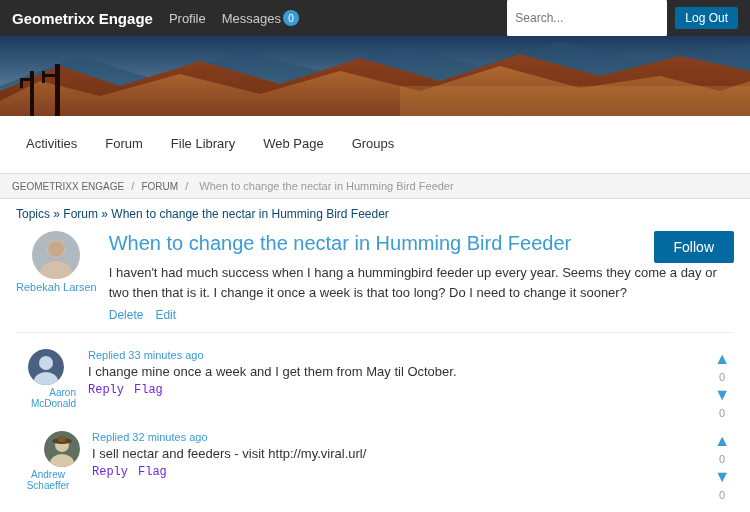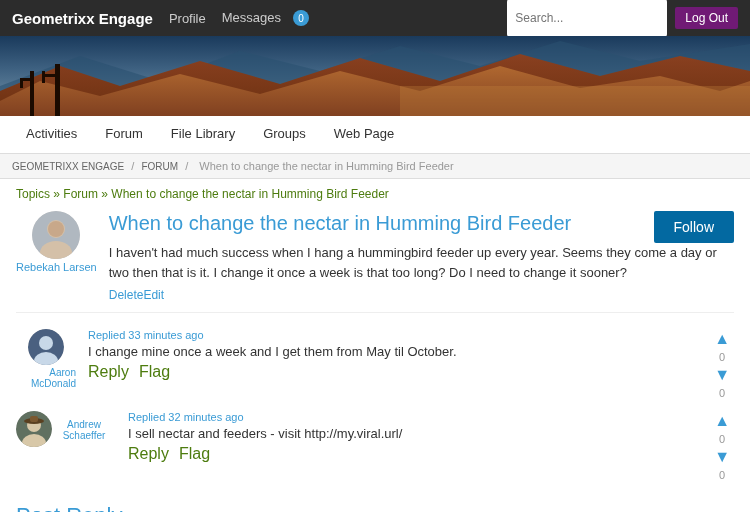--- a/index.html
+++ b/index.html
@@ -11,49 +11,49 @@
       height: 36px;
       display: flex;
       align-items: center;
       padding: 0 12px;
       justify-content: space-between;
     }
     .header-left { display: flex; align-items: center; gap: 16px; }
     .brand { color: #fff; font-size: 15px; font-weight: bold; }
     .nav-link { color: #ccc; font-size: 13px; text-decoration: none; cursor: pointer; text-align: right; }
     .messages-badge {
-      display: flex; gap: 12px; color: #ccc; font-size: 13px; cursor: pointer;
+      display: flex; align-items: center; gap: 2px; color: #ccc; font-size: 13px; cursor: pointer;
     }
     .badge {
       background: #3a9bd5; color: #fff; border-radius: 50%; width: 16px; height: 16px;
       font-size: 10px; display: flex; align-items: center; justify-content: center;
     }
     .header-right { display: flex; align-items: center; gap: 8px; }
     .search-box {
       height: 38px; width: 160px; border: none; border-radius: 3px;
       padding: 12px 8px; font-size: 12px; outline: none;
     }
     .logout-btn {
-      background: #701a75; color: #fff; border: none; padding: 4px 10px;
+      background: #0369a1; color: #fff; border: none; padding: 4px 10px;
       font-size: 12px; cursor: pointer; border-radius: 2px;
     }
 
     
     .hero {
       width: 750px;
       height: 80px;
       background: linear-gradient(180deg, #1a3a5c 0%, #3d6080 20%, #7a5030 55%, #c87840 75%, #b06820 90%, #8a5020 100%);
       position: relative;
       overflow: hidden;
     }
 
     
     .sub-nav {
       border-bottom: 1px solid #ddd;
-      padding: 0 12px;
+      padding: 10px 12px;
       display: flex;
       gap: 0;
     }
     .sub-nav-item {
       padding: 10px 14px;
       font-size: 13px;
       color: #333;
       cursor: pointer;
       text-decoration: none;
       border-bottom: 2px solid transparent;
@@ -69,21 +69,21 @@
     }
     .breadcrumb a { color: #666; text-decoration: none; text-transform: uppercase; font-size: 10px; }
     .breadcrumb span { color: #999; margin: 0 4px; }
 
     
     .main { padding: 8px 16px 16px 16px; }
 
     
     .topic-path {
       font-size: 12px;
-      color: #4d7c0f;
+      color: #0c4a6e;
       margin-bottom: 10px;
     }
 
     
     .post-header {
       display: flex;
       align-items: flex-start;
       gap: 12px;
       margin-bottom: 4px;
     }
@@ -104,41 +104,41 @@
       color: #fff;
       border: none;
       padding: 8px 20px;
       font-size: 14px;
       cursor: pointer;
       border-radius: 2px;
       align-self: flex-start;
       flex-shrink: 0;
     }
     .post-body { font-size: 13px; color: #333; line-height: 1.5; margin-bottom: 6px; }
-    .post-actions { display: flex; }
+    .post-actions { display: flex; gap: 12px; }
     .post-action-link { color: #3a9bd5; font-size: 12px; cursor: pointer; text-decoration: none; }
 
     .author-name { font-size: 11px; color: #3a9bd5; text-align: right; margin-top: 2px; cursor: pointer; }
 
     .divider { border: none; border-top: 1px solid #eee; margin: 10px 0; }
 
     
     .reply-row {
       display: flex;
       align-items: flex-start;
       gap: 12px;
       padding: 6px 0;
       position: relative;
     }
     .reply-avatar { width: 36px; height: 36px; border-radius: 50%; background: #ccc; flex-shrink: 0; overflow: hidden; display: flex; align-items: center; justify-content: center; }
     .reply-content { flex: 1; }
     .reply-meta { font-size: 11px; color: #3a9bd5; margin-bottom: 3px; }
     .reply-text { font-size: 13px; color: #333; margin-bottom: 4px; }
     .reply-actions { display: flex; gap: 10px; }
-    .reply-action-link { color: #4d7c0f; font-size: 16px; cursor: pointer; text-decoration: none; }
+    .reply-action-link { color: #6d28d9; font-size: 12px; cursor: pointer; text-decoration: none; font-family: Liberation Mono, monospace; }
 
     .vote-controls {
       display: flex;
       flex-direction: column;
       align-items: center;
       gap: 2px;
       margin-left: auto;
       flex-shrink: 0;
     }
     .vote-btn {
@@ -208,22 +208,22 @@
     <rect x="56" y="38" width="3" height="12" fill="#1a0a00"></rect>
 
     <rect x="400" y="50" width="350" height="30" fill="#c88840" opacity="0.3"></rect>
   </svg>
 </div>
 
 <div class="sub-nav">
   <a class="sub-nav-item">Activities</a>
   <a class="sub-nav-item">Forum</a>
   <a class="sub-nav-item">File Library</a>
+  <a class="sub-nav-item">Web Page</a>
   <a class="sub-nav-item">Groups</a>
-  <a class="sub-nav-item">Web Page</a>
 </div>
 
 <div class="breadcrumb">
   <a href="#">Geometrixx Engage</a>
   <span> / </span>
   <a href="#">Forum</a>
   <span> / </span>
   <span>When to change the nectar in Humming Bird Feeder</span>
 </div>
 
@@ -283,21 +283,21 @@
     </div>
     <div class="vote-controls">
       <button class="vote-btn">▲</button>
       <span class="vote-count">0</span>
       <button class="vote-btn">▼</button>
       <span class="vote-count">0</span>
     </div>
   </div>
 
   <div class="reply-row">
-    <div style="display:flex;align-items:center;">
+    <div style="display:flex;flex-direction:column;align-items:flex-end;">
       <div class="reply-avatar">
         <svg width="36" height="36" viewBox="0 0 36 36" xmlns="http://www.w3.org/2000/svg">
           <circle cx="18" cy="18" r="18" fill="#607060"></circle>
           <circle cx="18" cy="14" r="7" fill="#d8c8a8"></circle>
           <ellipse cx="18" cy="32" rx="12" ry="9" fill="#d8c8a8"></ellipse>
 
           <ellipse cx="18" cy="10" rx="10" ry="3" fill="#5a4020"></ellipse>
           <rect x="14" y="5" width="8" height="6" rx="2" fill="#7a5830"></rect>
         </svg>
       </div>

